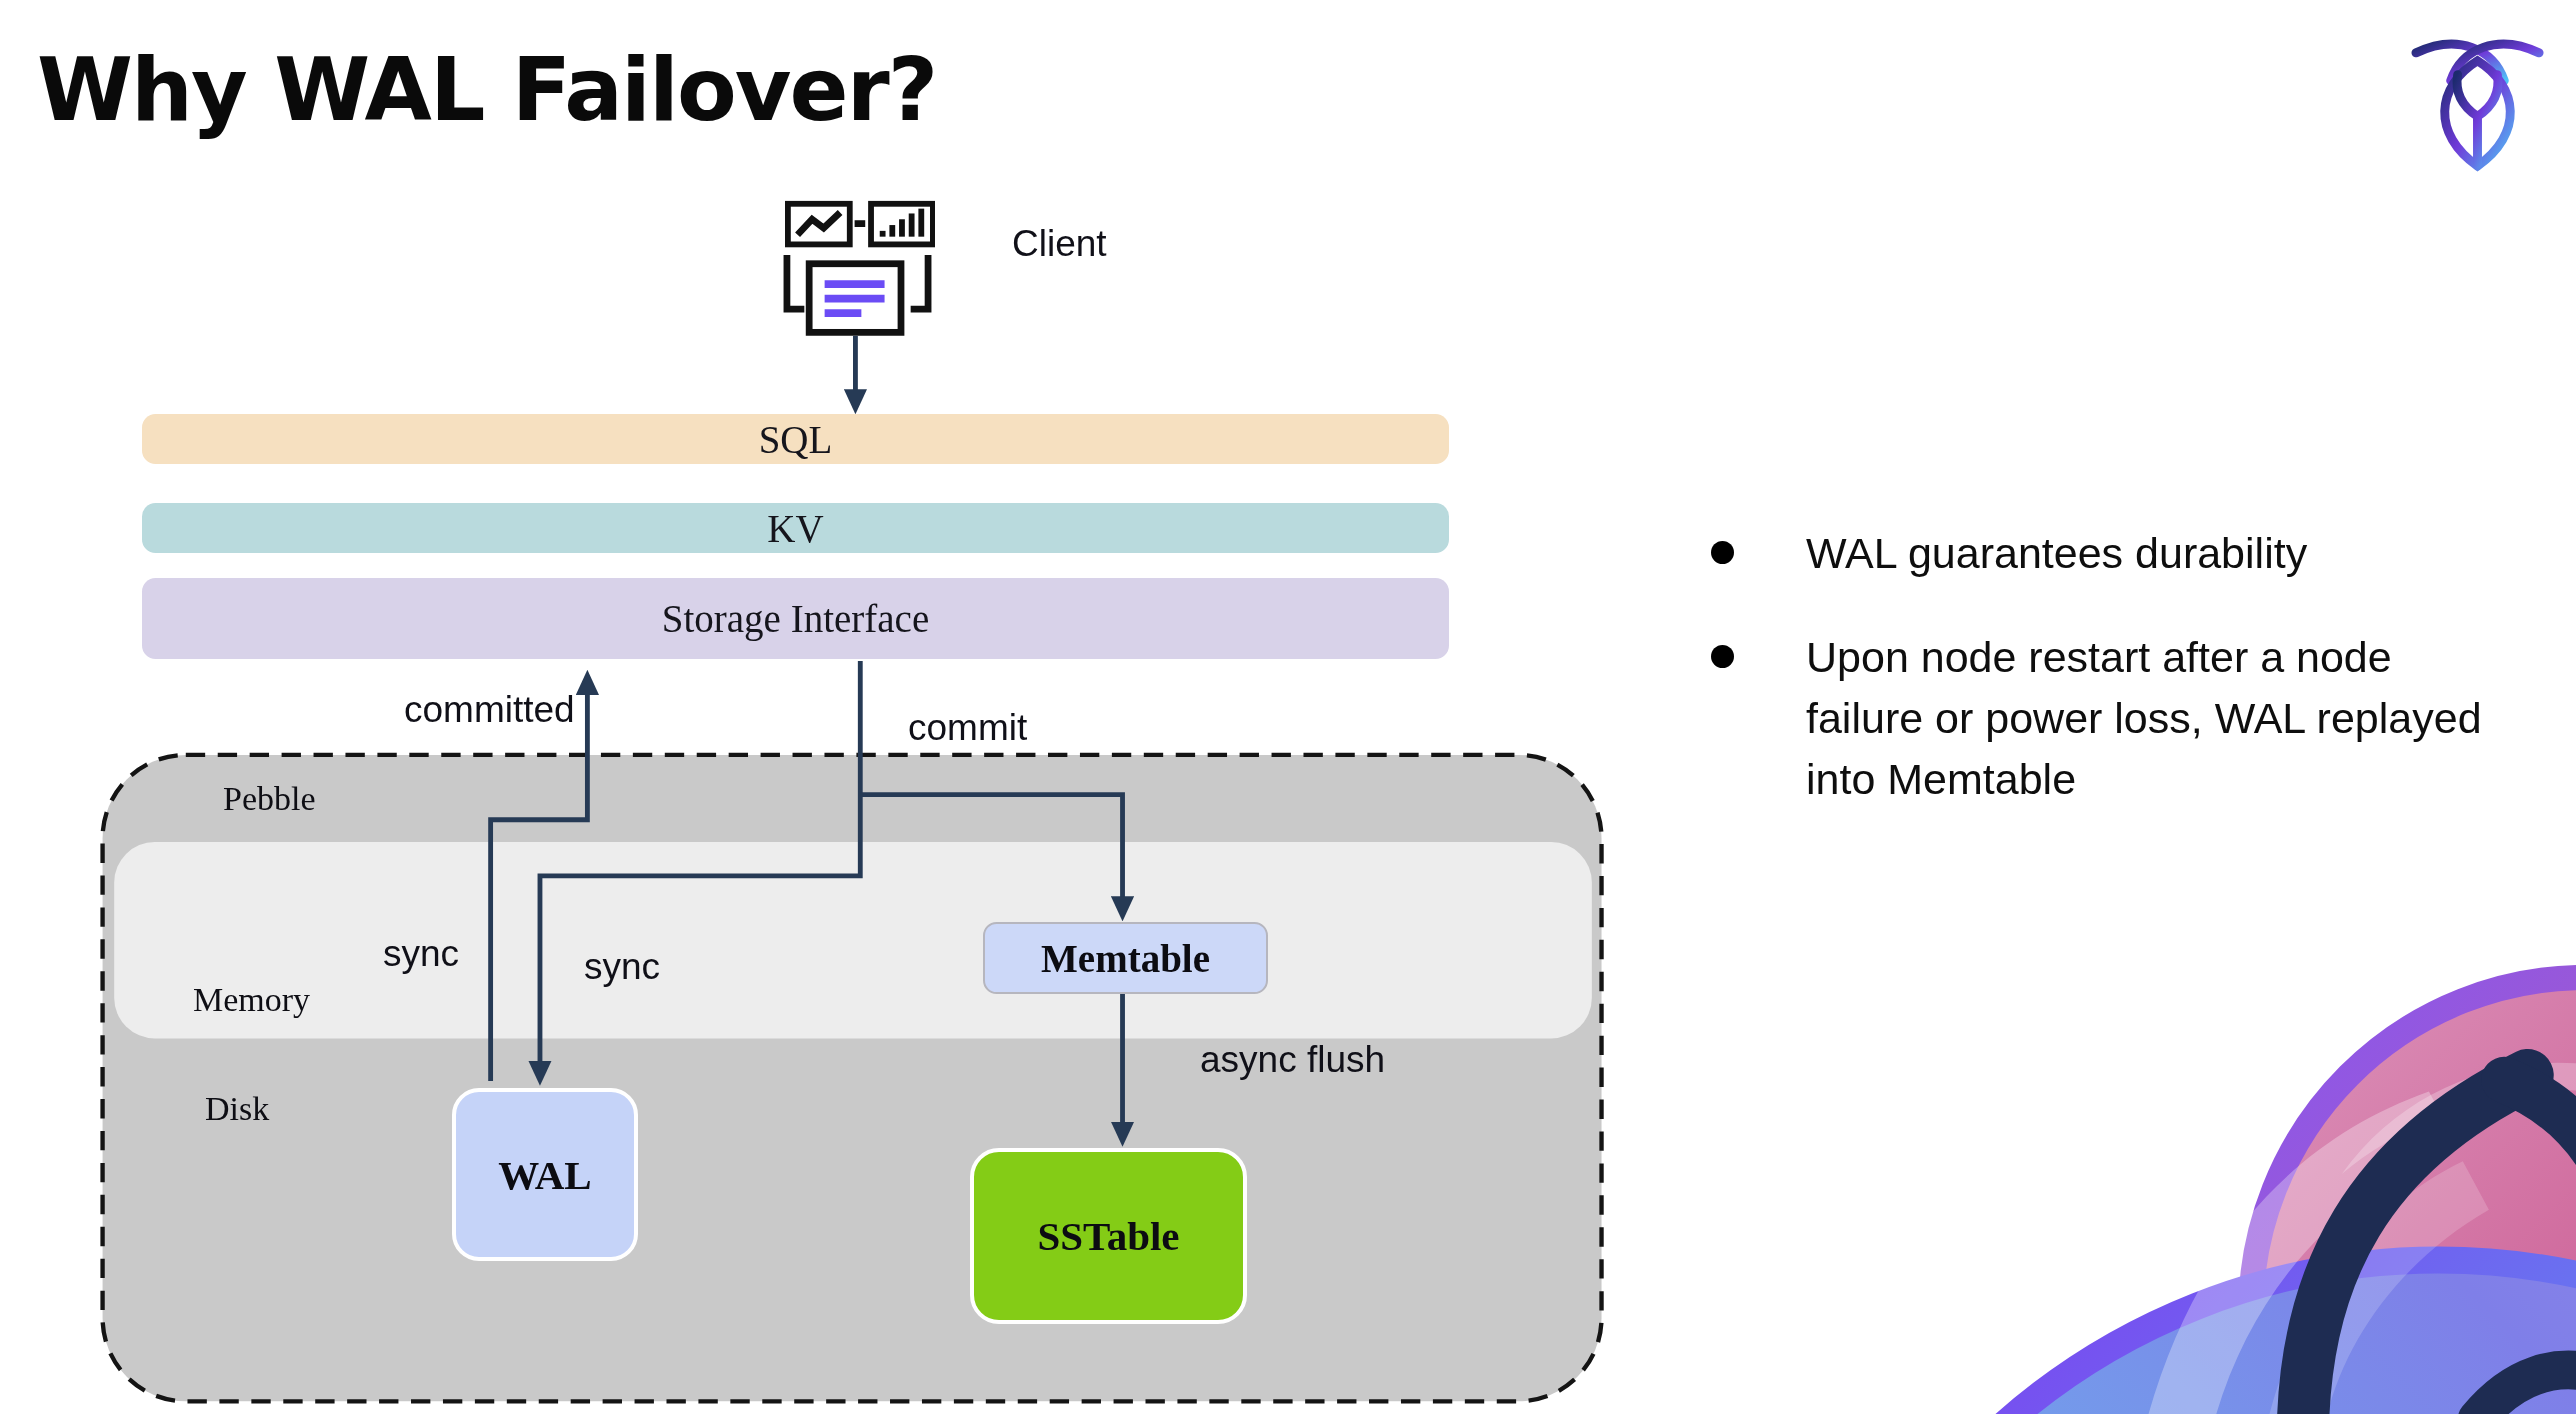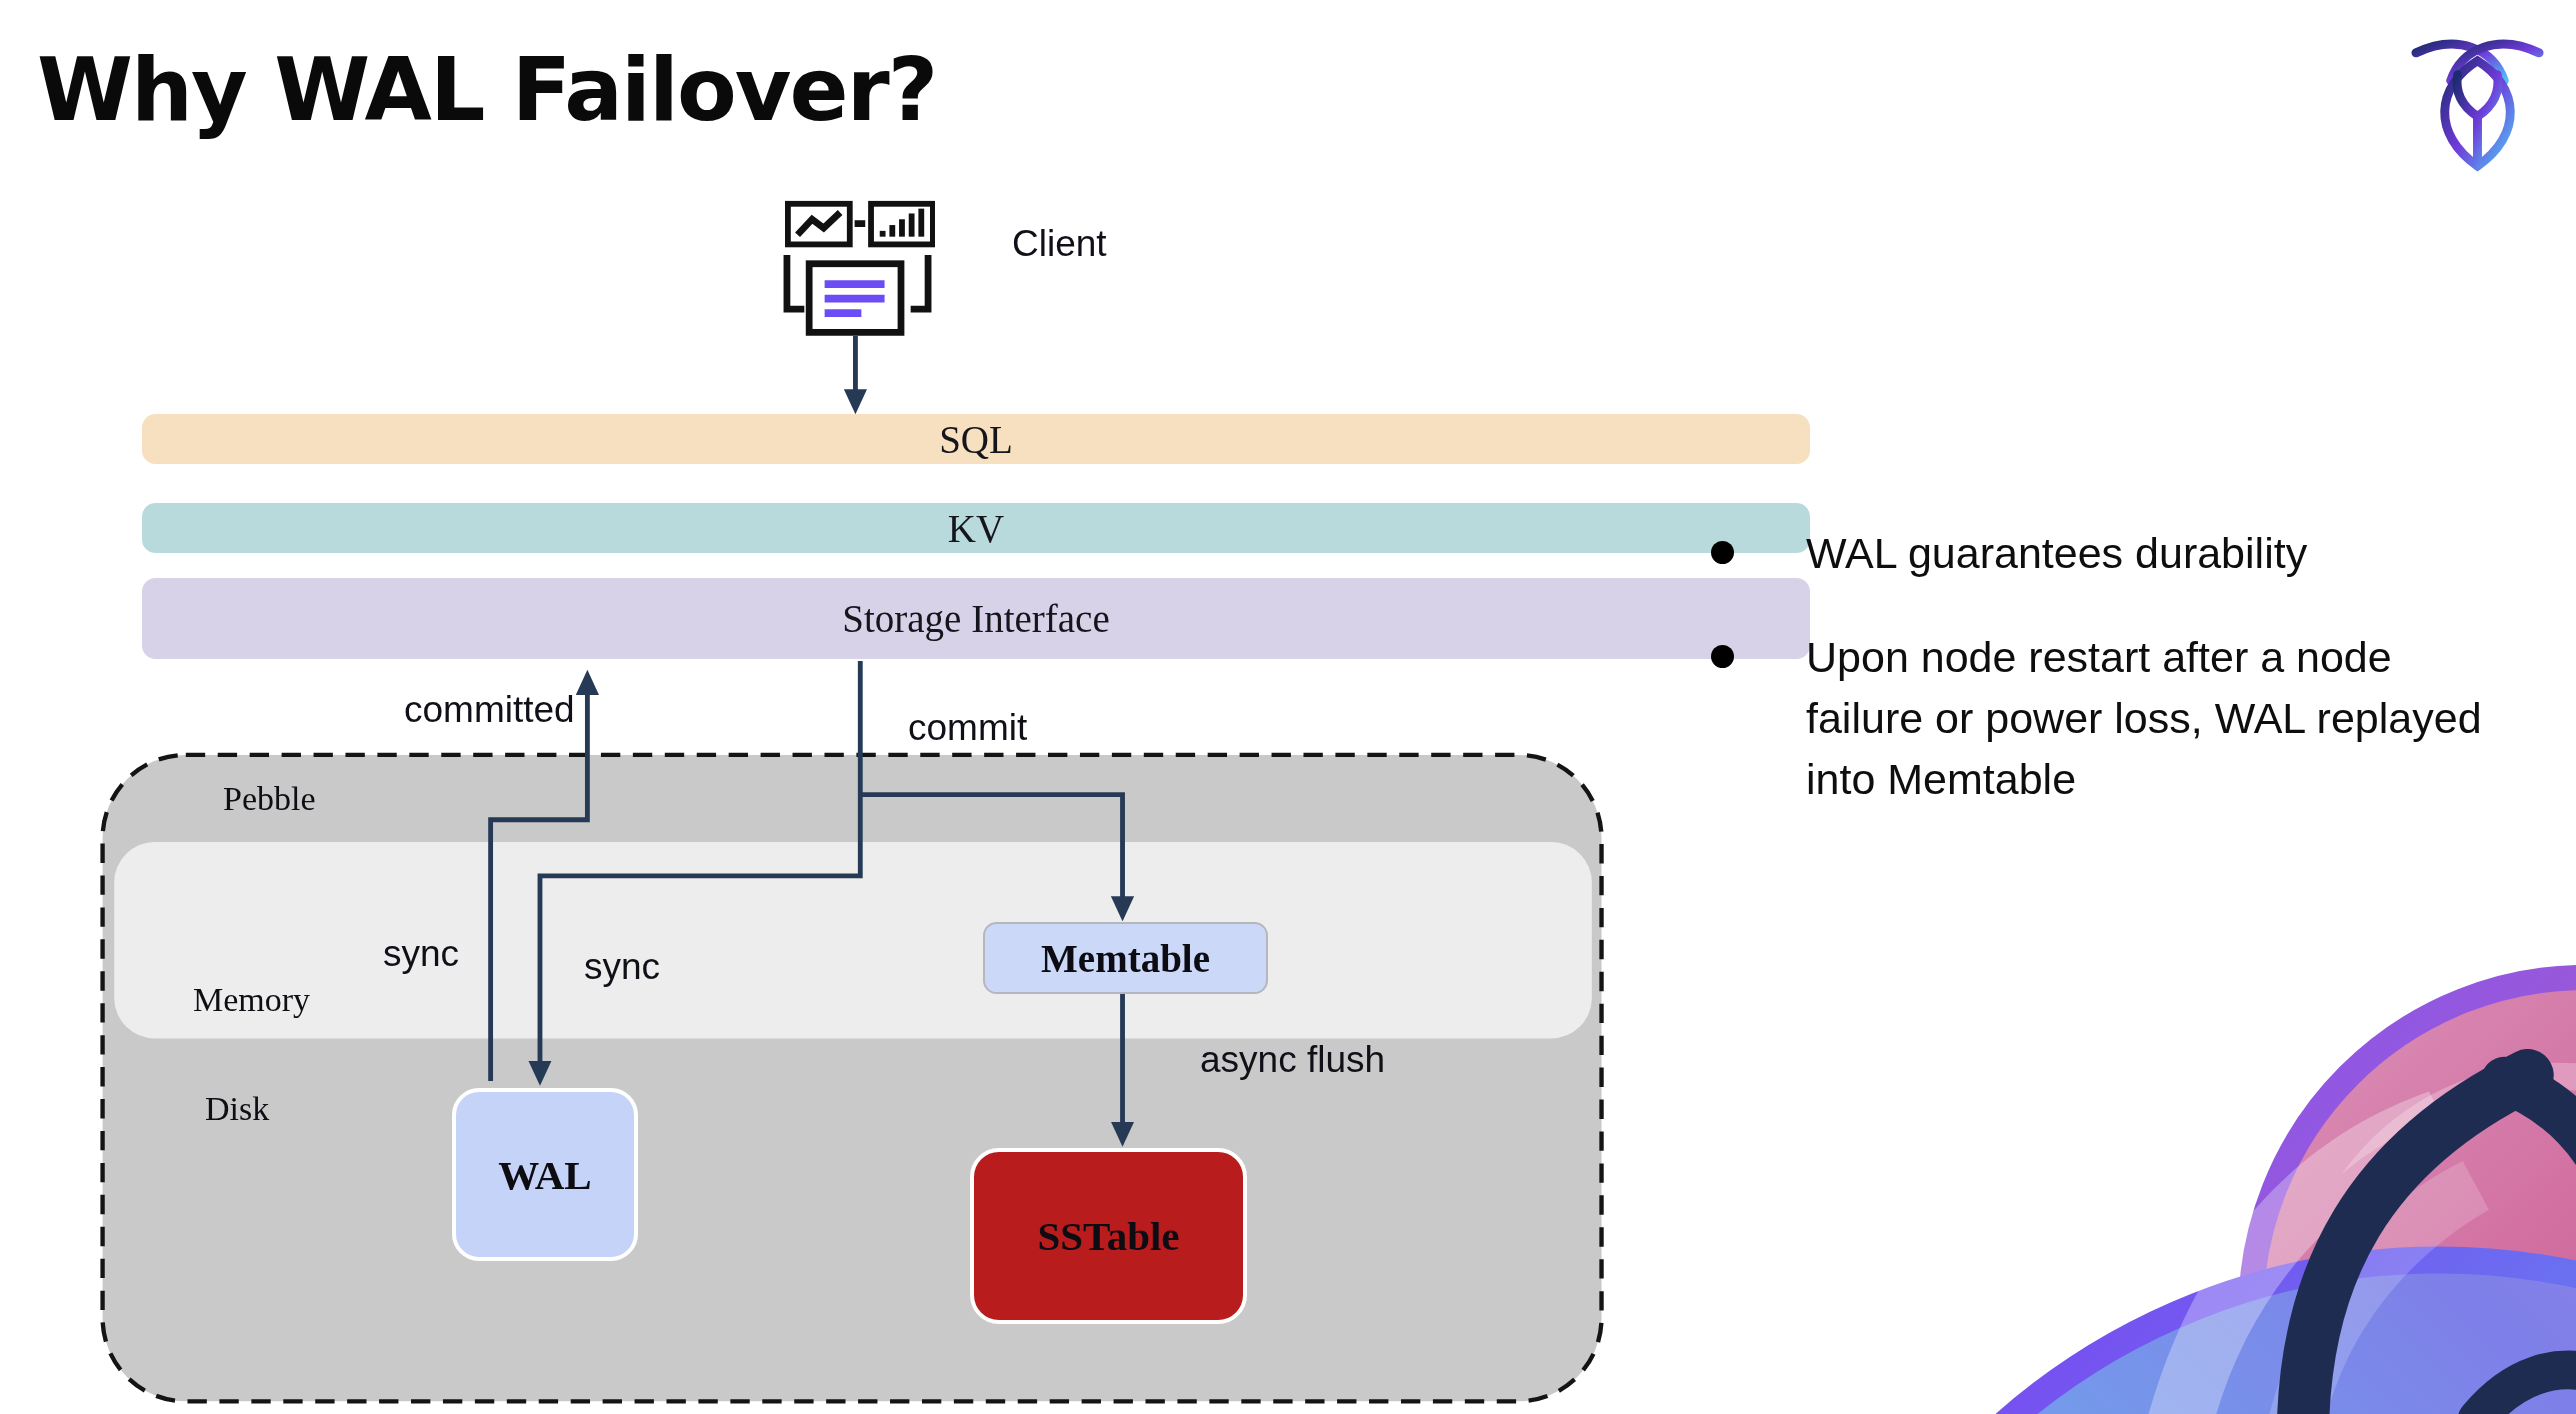--- a/index.html
+++ b/index.html
@@ -11,38 +11,38 @@
          font-size:87px;font-weight:bold;letter-spacing:-1.9px;color:#0a0a0a;white-space:nowrap;}
 
   
   .logo{position:absolute;left:2408px;top:29px;width:139px;height:143px;}
 
   
   .client-icon{position:absolute;left:780px;top:198px;width:155px;height:145px;}
   .client-label{position:absolute;left:1012px;top:223px;font-size:35px;color:#101018;}
 
   
-  .bar{position:absolute;left:142px;width:1668px;border-radius:13.5px;
+  .bar{position:absolute;left:142px;width:1307px;border-radius:13.5px;
        display:flex;align-items:center;justify-content:center;
        font-family:"Liberation Serif",serif;font-size:39px;color:#15151c;}
   .bar-sql{top:414px;height:50px;background:#f6e0c0;}
   .bar-kv{top:503px;height:50px;background:#b9dadd;}
   .bar-storage{top:578px;height:81px;background:#d8d2e9;}
 
   
   .bg-svg,.lines-svg{position:absolute;left:0;top:0;width:2576px;height:1415px;}
 
   
   .node{position:absolute;display:flex;align-items:center;justify-content:center;
         font-family:"Liberation Serif",serif;font-weight:bold;font-size:41px;color:#0c0c12;}
   .node-wal{left:452px;top:1088px;width:178px;height:165px;background:#c5d3f8;
             border:4.8px solid #ffffff;border-radius:27px;}
   .node-memtable{left:983px;top:922px;width:281px;height:68px;background:#ccd8f8;
             border:2.9px solid #b6b6be;border-radius:13.5px;font-size:39px;}
-  .node-sstable{left:970px;top:1148px;width:269px;height:168px;background:#b91c1c;
+  .node-sstable{left:970px;top:1148px;width:269px;height:168px;background:#84cc16;
             border:4.8px solid #ffffff;border-radius:29px;}
 
   
   .lbl{position:absolute;white-space:nowrap;}
   .lbl-serif{font-family:"Liberation Serif",serif;font-size:34px;color:#0e0e14;}
   .lbl-sans{font-family:"Liberation Sans",sans-serif;font-size:37px;color:#101018;}
   .lbl-pebble{left:223px;top:780px;}
   .lbl-memory{left:157px;top:981px;margin-left:36px;}
   .lbl-disk{left:205px;top:1090px;}
   .lbl-sync-left{left:383px;top:933px;}

